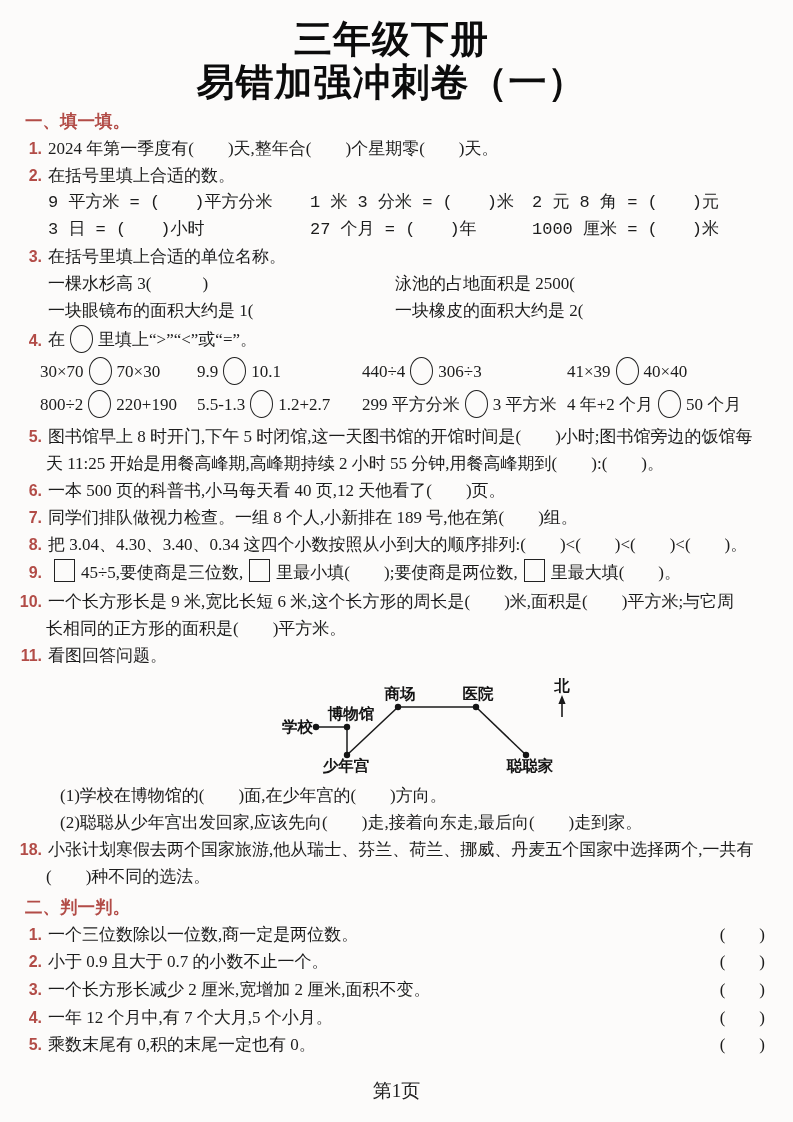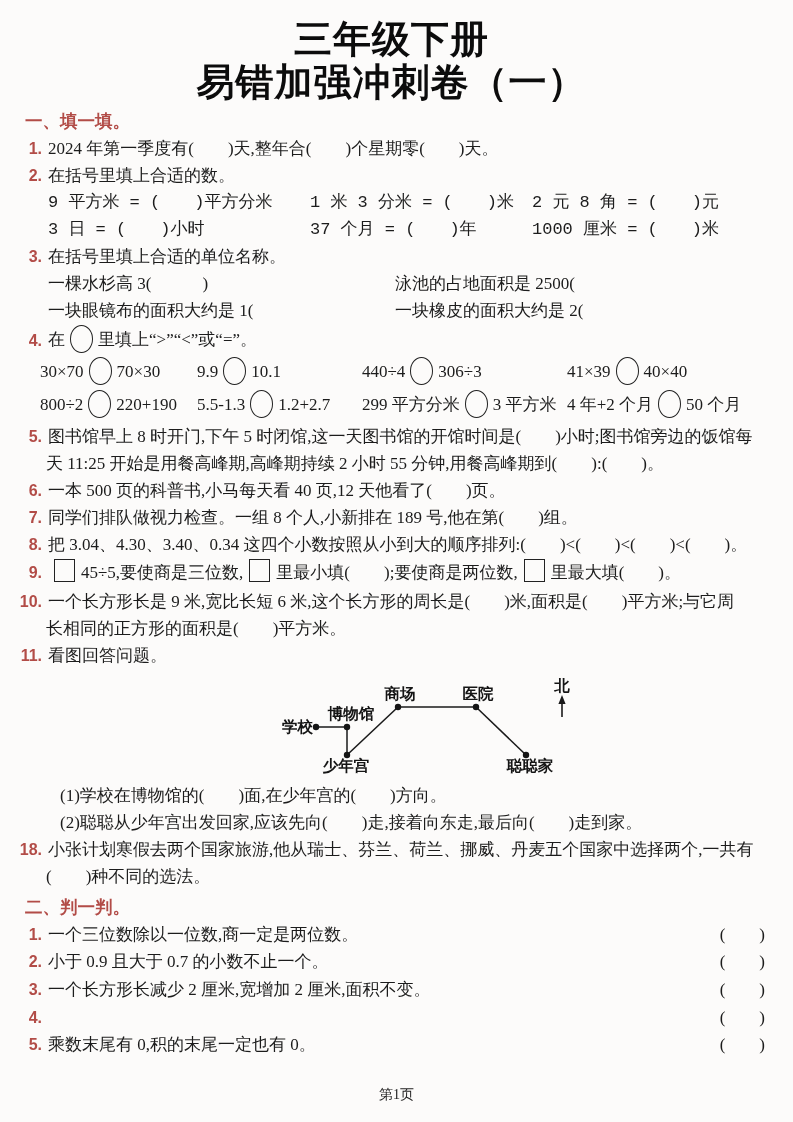--- a/index.html
+++ b/index.html
@@ -44,21 +44,21 @@
     display:inline-block;width:19px;height:21px;
     border:1.6px solid #222;background:transparent;
     vertical-align:-4px;margin:0 6px;
   }
   .q9row{height:30px;align-items:center;}
   .jrow{display:flex;align-items:baseline;line-height:27.6px;}
   .jblank{margin-left:auto;flex:none;}
   .map-wrap{margin:2px 0 0 240px;}
   .footer{
     position:absolute;left:0;bottom:18px;width:100%;
-    text-align:center;font-size:14px;color:#222;
+    text-align:center;font-size:19px;color:#222;
   }
   svg text{
     font-family:"Liberation Serif","DejaVu Serif",serif;
     font-size:15.5px;font-weight:600;fill:#151515;
   }
 </style>
 </head>
 <body>
 
 <div class="content">
@@ -79,21 +79,21 @@
     <span class="qnum">2.</span>
     <span class="qtext">在括号里填上合适的数。</span>
   </div>
   <div class="grid3">
     <span>9 平方米 = (　　)平方分米</span>
     <span>1 米 3 分米 = (　　)米</span>
     <span>2 元 8 角 = (　　)元</span>
   </div>
   <div class="grid3">
     <span>3 日 = (　　)小时</span>
-    <span>37 个月 = (　　)年</span>
+    <span>27 个月 = (　　)年</span>
     <span>1000 厘米 = (　　)米</span>
   </div>
 
   <div class="q">
     <span class="qnum">3.</span>
     <span class="qtext">在括号里填上合适的单位名称。</span>
   </div>
   <div class="grid2">
     <span>一棵水杉高 3(　　　)</span>
     <span>泳池的占地面积是 2500(</span>
@@ -207,20 +207,21 @@
     <span>小于 0.9 且大于 0.7 的小数不止一个。</span>
     <span class="jblank">(　　)</span>
   </div>
   <div class="jrow">
     <span class="qnum">3.</span>
     <span>一个长方形长减少 2 厘米,宽增加 2 厘米,面积不变。</span>
     <span class="jblank">(　　)</span>
   </div>
   <div class="jrow">
     <span class="qnum">4.</span>
+    <span>一年 12 个月中,有 7 个大月,5 个小月。</span>
     <span class="jblank">(　　)</span>
   </div>
   <div class="jrow">
     <span class="qnum">5.</span>
     <span>乘数末尾有 0,积的末尾一定也有 0。</span>
     <span class="jblank">(　　)</span>
   </div>
 
 </div>
 

